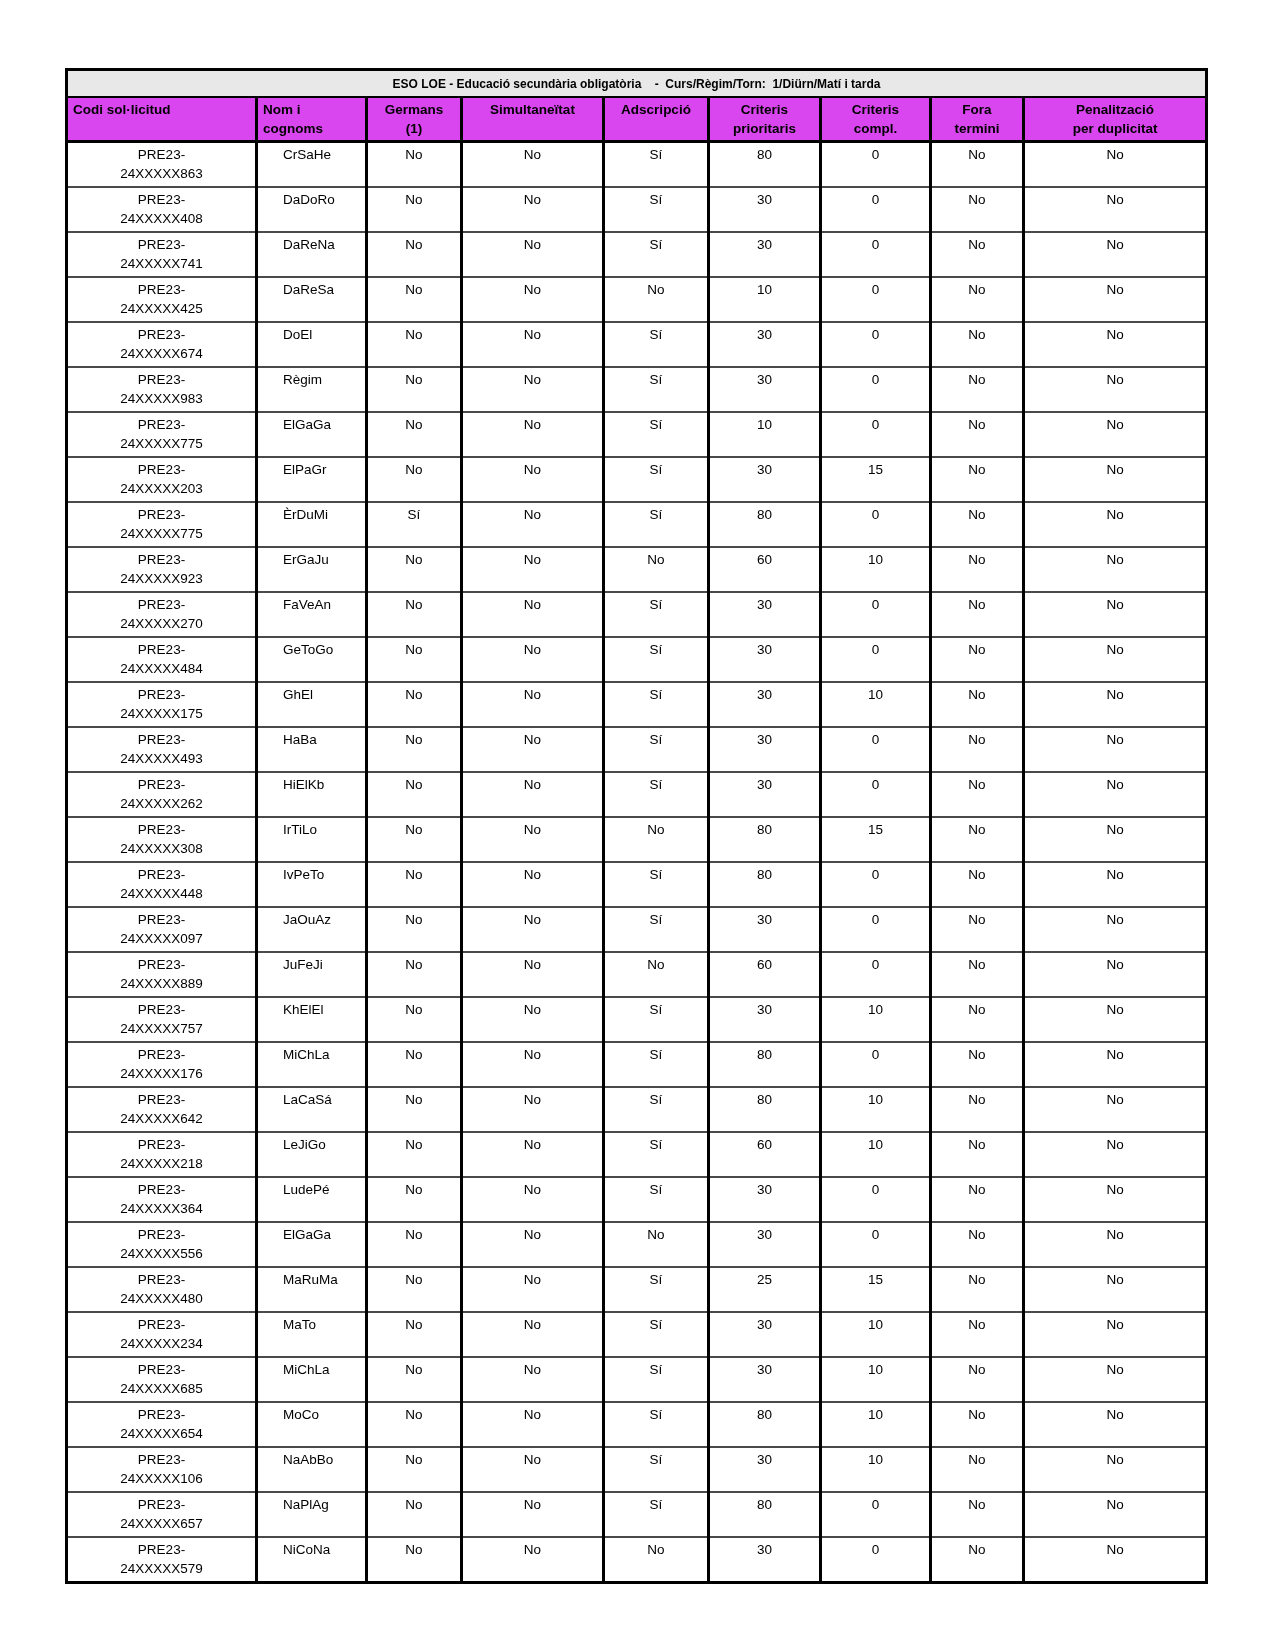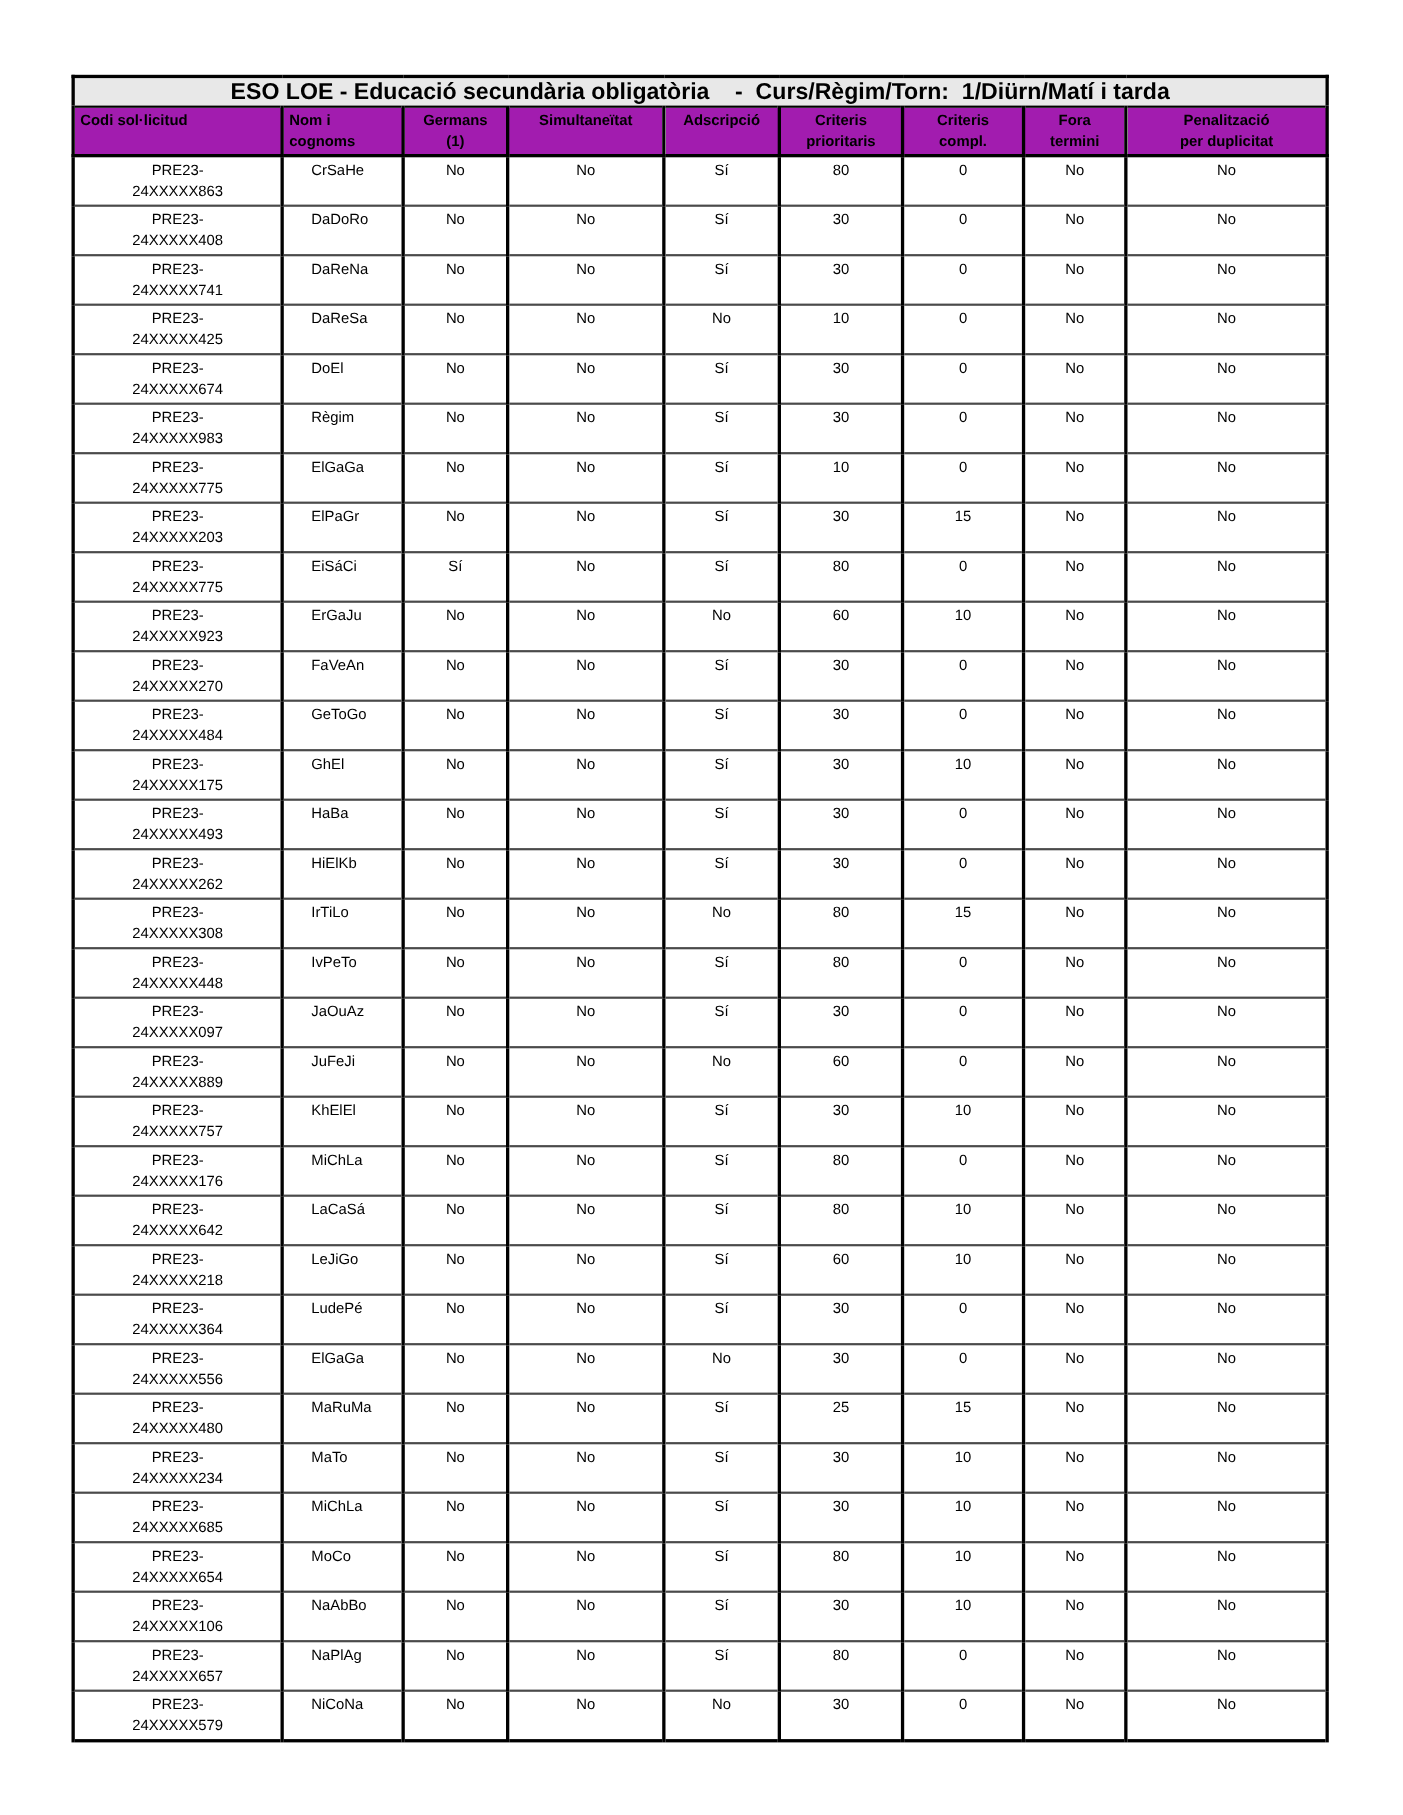--- a/index.html
+++ b/index.html
@@ -19,29 +19,29 @@
   table.admissions {
     border-collapse: collapse;
     table-layout: fixed;
     width: 1143px;
     border: 3px solid #000;
   }
   th.title-cell {
     background: #e8e8e8;
     border-bottom: 2px solid #000;
     font-weight: bold;
-    font-size: 21px;
+    font-size: 12px;
     text-align: center;
     height: 25px;
     padding: 0;
     white-space: pre;
     vertical-align: middle;
   }
   th.col-head {
-    background: #a21caf;
+    background: #d946ef;
     border: 3px solid #000;
     border-top: none;
     font-size: 13.5px;
     font-weight: bold;
     vertical-align: top;
     text-align: center;
     padding: 2px 5px 0 5px;
     white-space: pre-line;
     line-height: 19px;
     height: 40px;
@@ -212,21 +212,21 @@
           <td class="">30</td>
           <td class="">15</td>
           <td class="">No</td>
           <td class="">No</td>
         </tr>
         <tr>
           <td class="">
             <div>PRE23-</div>
             <div>24XXXXX775</div>
           </td>
-          <td class="left">EiSáCi</td>
+          <td class="left">ÈrDuMi</td>
           <td class="">Sí</td>
           <td class="">No</td>
           <td class="">Sí</td>
           <td class="">80</td>
           <td class="">0</td>
           <td class="">No</td>
           <td class="">No</td>
         </tr>
         <tr>
           <td class="">

